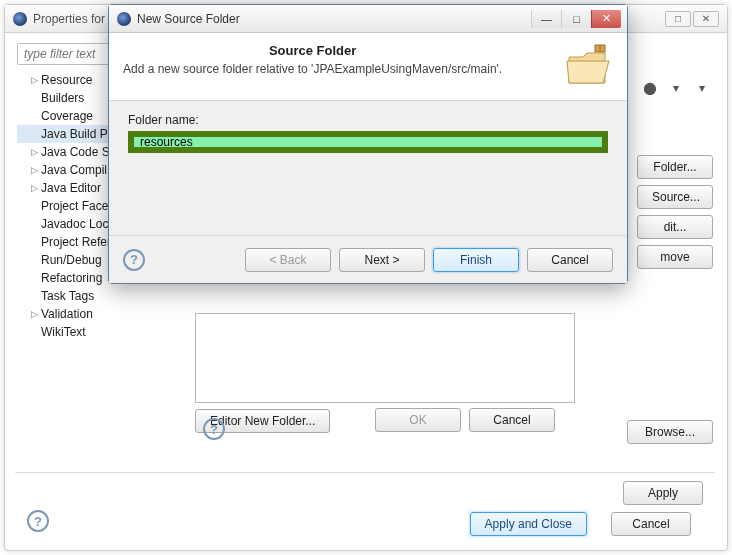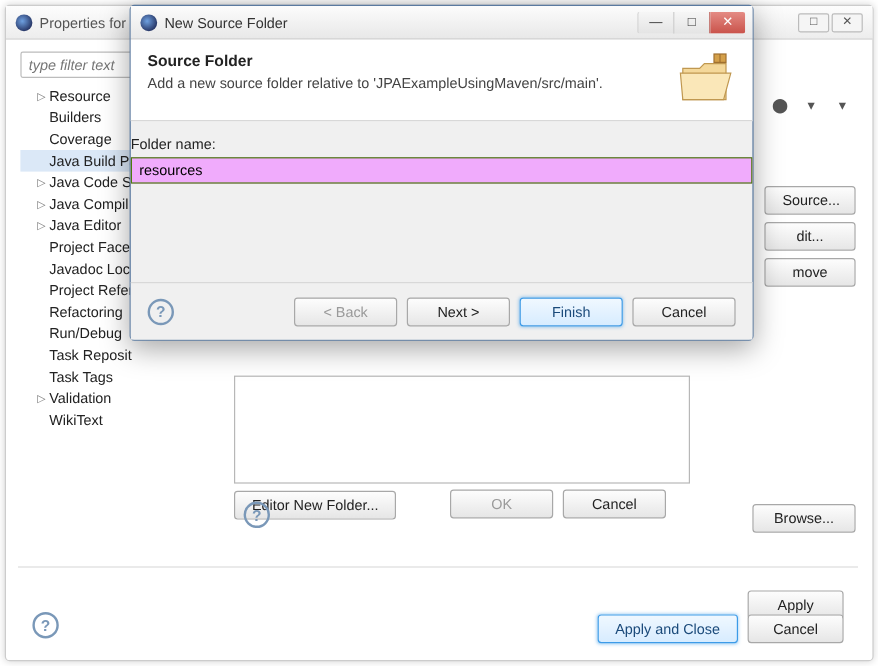--- a/index.html
+++ b/index.html
@@ -30,45 +30,45 @@
 .mid-panel { position: absolute; left: 190px; top: 280px; width: 380px; height: 90px; border: 1px solid #b7b7b7; background: #fff; }
 .create-btn { position: absolute; left: 190px; top: 376px; }
 
 .help-circ { width: 22px; height: 22px; border: 2px solid #7a98b8; border-radius: 50%; color: #7a98b8; display: inline-flex; align-items: center; justify-content: center; font-weight: bold; font-size: 13px; }
 .bg-help { position: absolute; left: 198px; bottom: 110px; }
 .bg-okcancel { position: absolute; left: 370px; bottom: 118px; display: flex; gap: 8px; }
 .bg-browse { position: absolute; right: 14px; bottom: 106px; }
 
 .prop-footer { position: absolute; left: 10px; right: 12px; bottom: 10px; height: 68px; border-top: 1px solid #ddd; }
 .prop-footer .help { position: absolute; left: 12px; bottom: 8px; }
-.prop-footer .apply { position: absolute; right: 12px; top: 19px; }
-.prop-footer .final { position: absolute; right: 12px; bottom: 4px; display: flex; gap: 8px; }
+.prop-footer .apply { position: absolute; right: 12px; top: 8px; }
+.prop-footer .final { position: absolute; right: 24px; bottom: 4px; display: flex; gap: 24px; }
 
 button { background: linear-gradient(#fdfdfd,#e6e6e6); border: 1px solid #a8a8a8; border-radius: 3px; height: 24px; padding: 0 14px; color: #222; cursor: pointer; }
 button:disabled { color: #9a9a9a; cursor: default; }
 button.primary { background: linear-gradient(#f0f8ff,#d7ecff); border: 1px solid #3c9be8; box-shadow: 0 0 3px rgba(60,155,232,0.6); color: #1a4a7a; }
 
 
 .dlg { position: absolute; left: 108px; top: 4px; width: 520px; height: 280px; border: 1px solid #5a7aa0; border-radius: 4px; background: #f0f0f0; box-shadow: 0 6px 24px rgba(0,0,0,0.35); }
 .dlg-title { height: 28px; background: linear-gradient(#fcfcfc,#e8e8e8); border-bottom: 1px solid #c8c8c8; display: flex; align-items: center; padding: 0 6px 0 8px; gap: 6px; }
 .dlg-title .t { color: #333; }
 .dlg-title .ctls { margin-left: auto; display: flex; }
 .dlg-title .ctls span { width: 30px; height: 18px; display: inline-flex; align-items: center; justify-content: center; font-size: 11px; border-left: 1px solid #ccc; }
 .dlg-title .ctls span.min { background: linear-gradient(#f6f6f6,#e4e4e4); color:#333; border-radius: 2px 0 0 2px; }
 .dlg-title .ctls span.max { background: linear-gradient(#f6f6f6,#e4e4e4); color:#333; }
 .dlg-title .ctls span.close { background: linear-gradient(#e48b84,#c9524a); color: #fff; border-radius: 0 2px 2px 0; border-left: 1px solid #b04038; }
 
-.dlg-head { background: #fff; padding: 10px 14px 10px 14px; border-bottom: 1px solid #d8d8d8; display: flex; }
+.dlg-head { background: #fff; padding: 10px 14px 10px 14px; border-bottom: 1px solid #d8d8d8; display: flex; text-align: center; }
 .dlg-head h3 { margin: 0 0 4px 0; font-size: 13px; font-weight: bold; color: #222; }
 .dlg-head p { margin: 0; color: #444; }
 .dlg-head .foldericon { margin-left: auto; }
 
-.dlg-body { padding: 12px 0; }
+.dlg-body { padding: 12px 19px; }
 .dlg-body label { display: block; margin-bottom: 4px; color: #222; }
-.dlg-body input { width: 100%; height: 22px; border: 1px solid #4d7c0f; padding: 2px 6px; background: #f0abfc; outline: none; }
+.dlg-body input { width: 100%; height: 22px; border: 6px solid #4d7c0f; padding: 2px 6px; background: #86efac; outline: none; }
 
 .dlg-foot { position: absolute; left: 0; right: 0; bottom: 0; height: 48px; border-top: 1px solid #d8d8d8; background: #f0f0f0; display: flex; align-items: center; padding: 0 14px; gap: 8px; }
 .dlg-foot .spacer { flex: 1; }
 .dlg-foot button { min-width: 86px; }
 
 .eclipse-icon { width: 14px; height: 14px; background: radial-gradient(circle at 40% 40%, #6ea0e0 0%, #2a3a6a 70%); border-radius: 50%; display:inline-block; }
 
 svg.folder { width: 48px; height: 44px; }
 </style>
 </head>
@@ -129,45 +129,42 @@
         <div class="item">
           <span class="noarrow"></span>
           <span>Javadoc Loc</span>
         </div>
         <div class="item">
           <span class="noarrow"></span>
           <span>Project Refer</span>
         </div>
         <div class="item">
           <span class="noarrow"></span>
+          <span>Run/Debug</span>
+        </div>
+        <div class="item">
+          <span class="noarrow"></span>
           <span>Refactoring</span>
         </div>
         <div class="item">
           <span class="noarrow"></span>
-          <span>Run/Debug</span>
-        </div>
-        <div class="item">
-          <span class="noarrow"></span>
-          <span>Task Reposit</span>
-        </div>
-        <div class="item">
-          <span class="noarrow"></span>
           <span>Task Tags</span>
         </div>
         <div class="item">
           <span class="arrow">▷</span>
           <span>Validation</span>
         </div>
         <div class="item">
           <span class="noarrow"></span>
           <span>WikiText</span>
         </div>
       </div>
 
     <div class="rt-buttons">
+      <button>Folder...</button>
       <button>Source...</button>
       <button>dit...</button>
       <button>move</button>
     </div>
 
     <div class="mid-panel"></div>
     <button class="create-btn">Editor New Folder...</button>
 
     <span class="help-circ bg-help">?</span>
     <div class="bg-okcancel">

